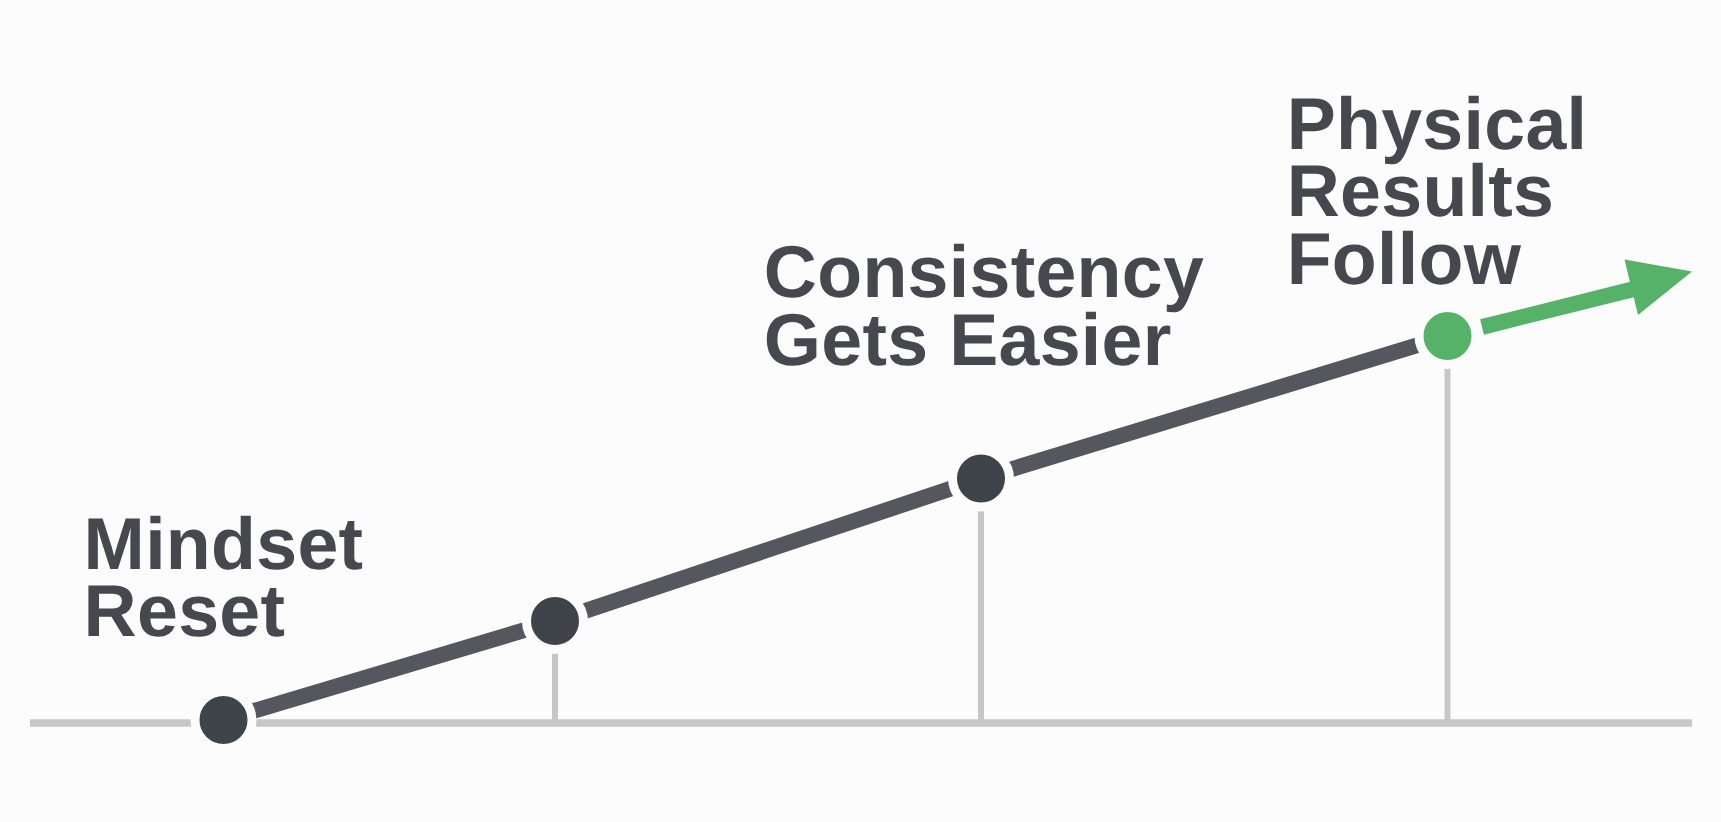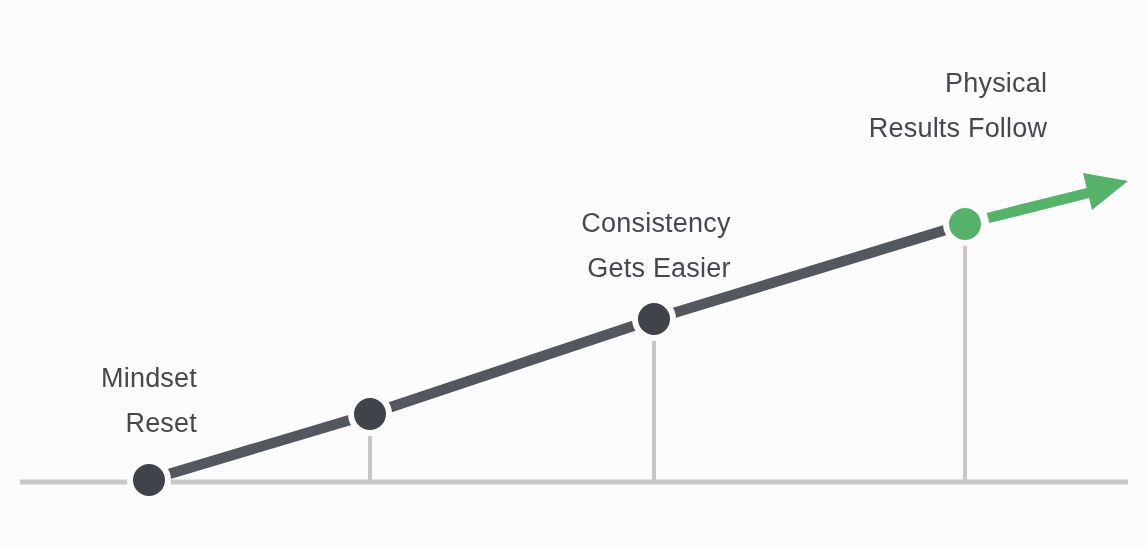--- a/index.html
+++ b/index.html
@@ -54,31 +54,31 @@
     stroke-width: 6;
   }
   .dot-green {
     fill: var(--green, #57b269);
     stroke: var(--bg, #fcfcfc);
     stroke-width: 6;
   }
   .milestone-label {
     position: absolute;
     transform: translateX(-50%);
-    text-align: right;
+    text-align: left;
     color: var(--text, #45484e);
-    font-size: 27px;
+    font-size: 49px;
     line-height: 45px;
-    font-weight: 400;
+    font-weight: 700;
     white-space: pre-line;
     letter-spacing: 0.2px;
   }
-  .m1 { left: 149px; top: 356px; }
+  .m1 { left: 149px; top: 341px; }
   .m2 { left: 372px; top: 247px; line-height: 46px; }
-  .m3 { left: 656px; top: 160px; margin-top: 41px; }
+  .m3 { left: 656px; top: 160px; }
   .m4 { left: 958px; top: 61px; }
 </style>
 </head>
 <body>
 
 <div class="stage">
 
   <svg class="diagram-svg" viewBox="0 0 1147 548" aria-hidden="true">
 
     <line class="base" x1="20" y1="482" x2="1128" y2="482"></line>

